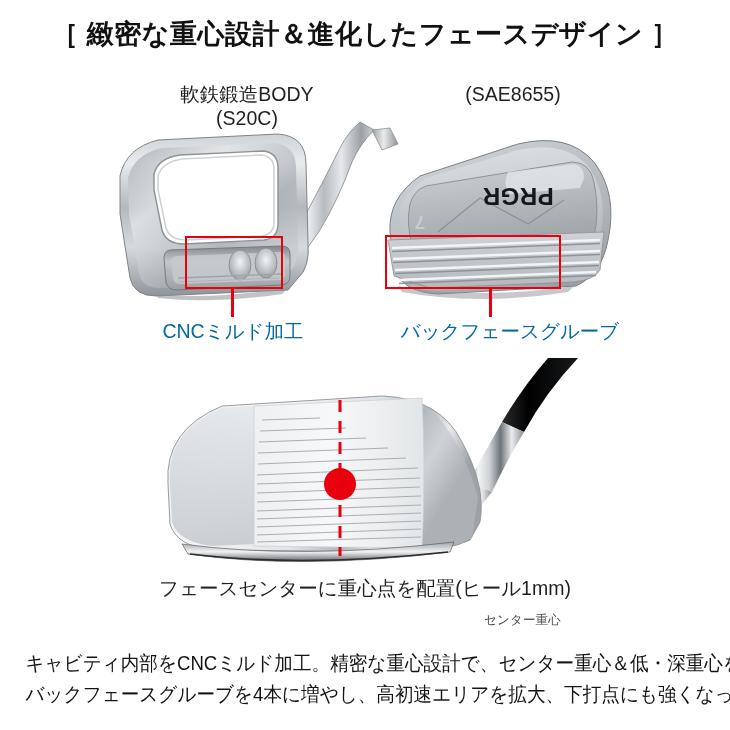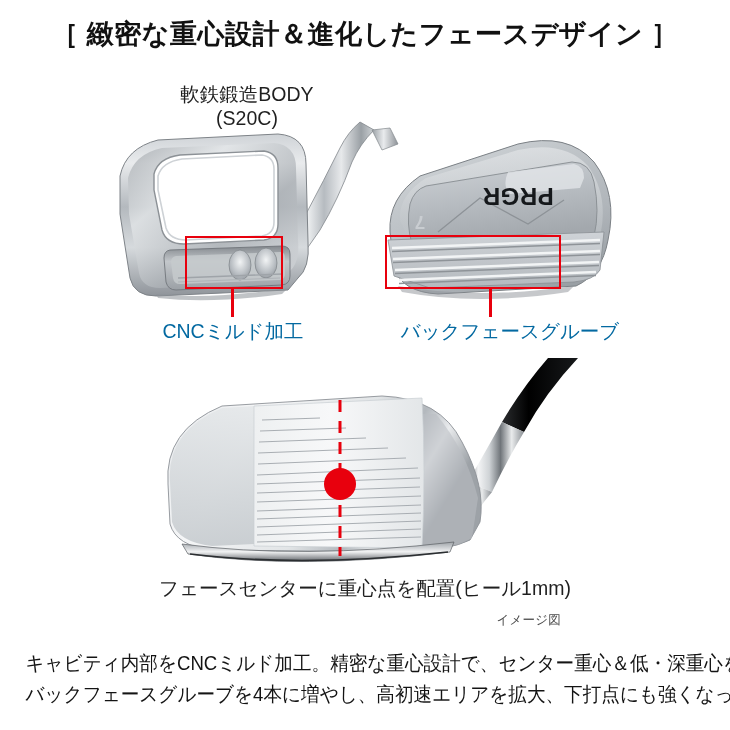--- a/index.html
+++ b/index.html
@@ -138,20 +138,21 @@
   <div class="title-row">
     <span class="title-text">［ 緻密な重心設計＆進化したフェースデザイン ］</span>
   </div>
 
   <div class="part-caption" id="caption-left">
     <span class="l1">軟鉄鍛造BODY</span>
     <span class="l2">(S20C)</span>
   </div>
 
   <div class="part-caption" id="caption-right">
+    <span class="l2">(SAE8655)</span>
   </div>
 
   <div class="art" id="art-left">
     <svg width="280" height="200" viewBox="0 0 280 200">
       <defs>
         <linearGradient id="gBodyA" x1="0" y1="0" x2="0" y2="1">
           <stop offset="0%" stop-color="#cfd3d7"></stop>
           <stop offset="18%" stop-color="#e9ebed"></stop>
           <stop offset="45%" stop-color="#b4b9be"></stop>
           <stop offset="70%" stop-color="#d6dadd"></stop>
@@ -374,20 +375,20 @@
       <path d="M40 196 Q152 210 298 194" fill="none" stroke="#2b2e31" stroke-width="1.6"></path>
 
       <line x1="190" y1="42" x2="190" y2="198" stroke="#e8000d" stroke-width="3" stroke-dasharray="12 9" stroke-linecap="butt"></line>
 
       <circle cx="190" cy="126" r="16" fill="#e8000d"></circle>
     </svg>
   </div>
 
   <div id="center-caption">フェースセンターに重心点を配置(ヒール1mm)</div>
 
-  <div id="image-note">イメージ図</div>
+  <div id="image-note">センター重心</div>
 
   <div id="desc">
     <span class="dline">キャビティ内部をCNCミルド加工。精密な重心設計で、センター重心＆低・深重心を実現。</span>
     <span class="dline">バックフェースグルーブを4本に増やし、高初速エリアを拡大、下打点にも強くなった。</span>
   </div>
 
 </div>
 
 </body></html>

